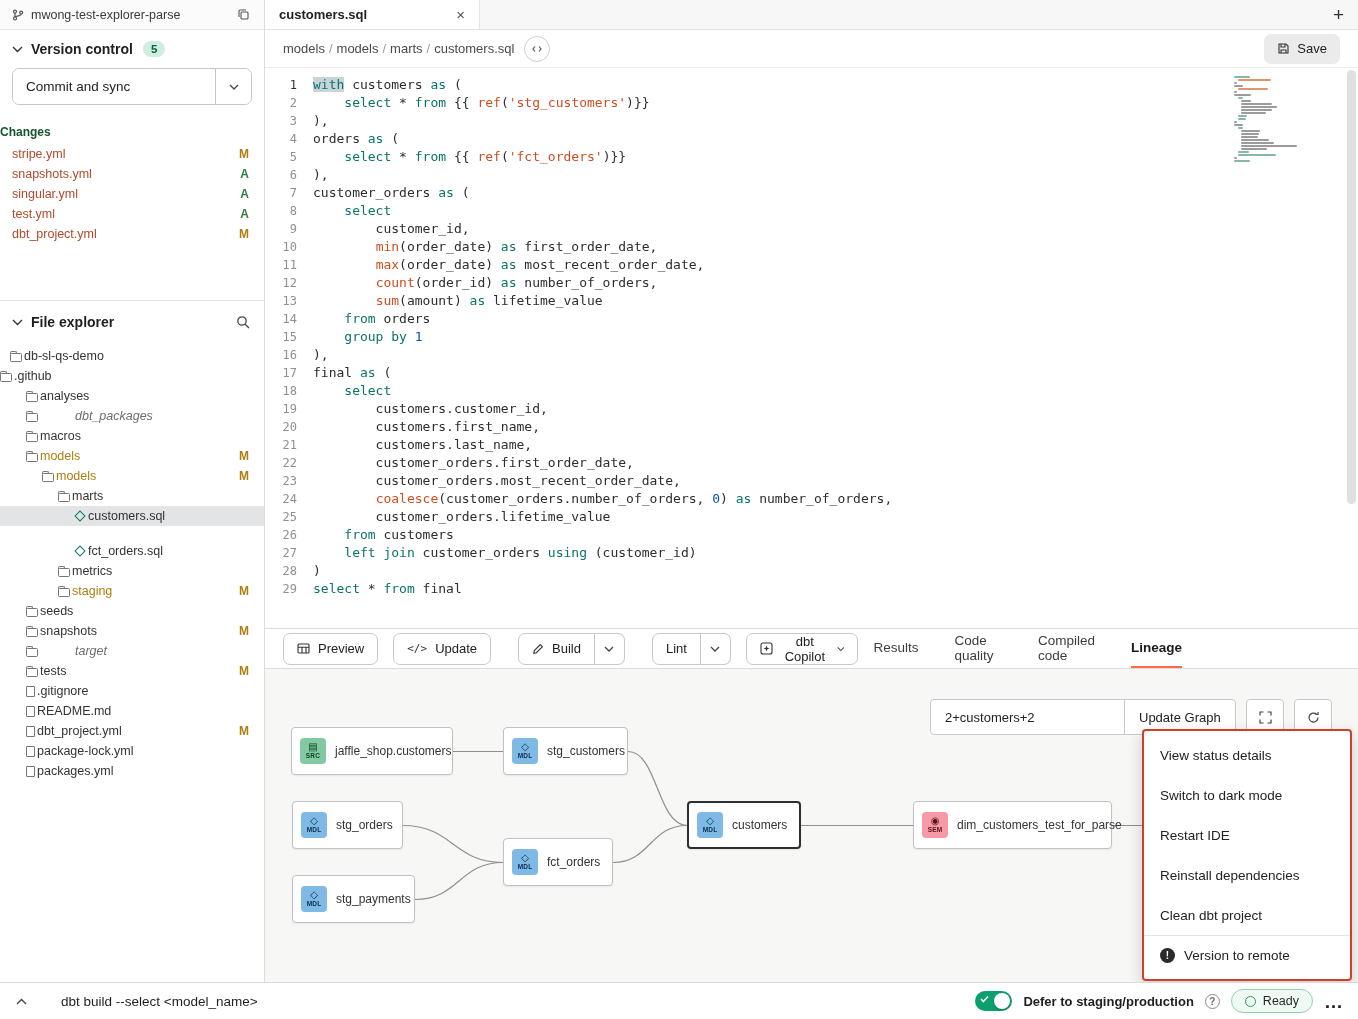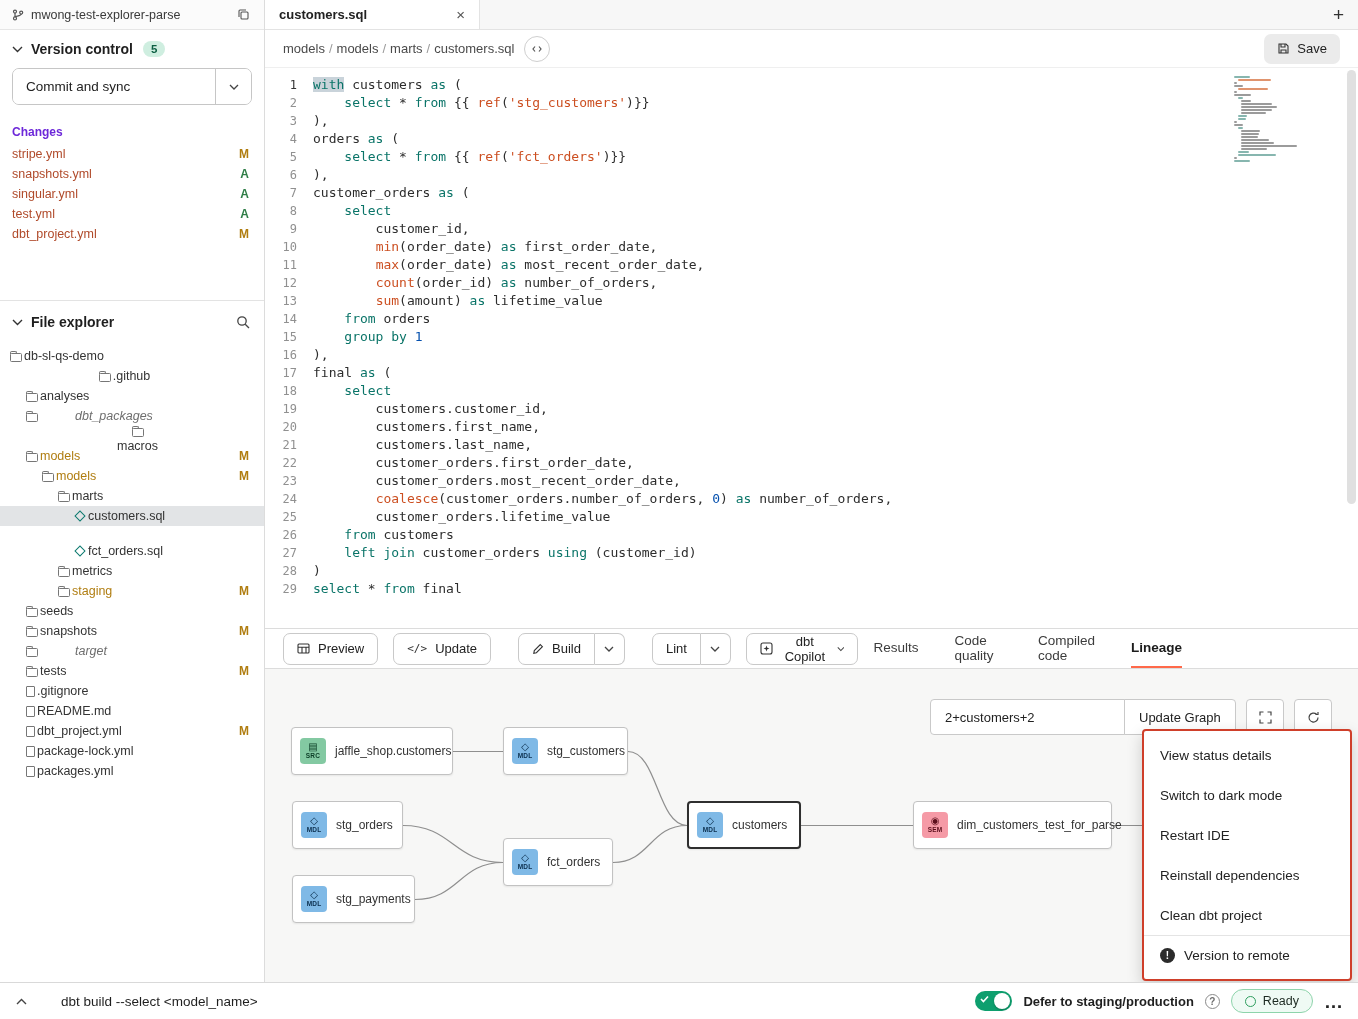--- a/index.html
+++ b/index.html
@@ -16,21 +16,21 @@
   .sb-top .grow { flex:1; }
   .icon-btn { background:none; border:none; cursor:pointer; color:#555; display:flex; align-items:center; justify-content:center; padding:2px; }
 
   .sec-head { display:flex; align-items:center; gap:8px; padding:11px 12px 9px; font-size:14px; font-weight:700; color:#1f1f1f; }
   .badge { margin-left:2px; background:var(--badge-bg,#cfeee0); color:var(--badge-fg,#0d5f43); font-size:11.5px; font-weight:700; border-radius:10px; padding:2px 8px; }
 
   .commit-split { margin:2px 12px 12px; display:flex; border:1px solid #c6c6c6; border-radius:7px; height:37px; background:#fff; overflow:hidden; }
   .commit-main { flex:1; display:flex; align-items:center; padding:0 13px; font-size:13.5px; color:#222; background:#fff; border:none; cursor:pointer; text-align:left; }
   .commit-caret { width:36px; border:none; border-left:1px solid #c6c6c6; background:#fff; display:flex; align-items:center; justify-content:center; cursor:pointer; color:#444; }
 
-  .changes-label { padding:8px 12px 5px; font-size:12px; font-weight:700; color:#6d28d9; }
+  .changes-label { padding:8px 0 5px; font-size:12px; font-weight:700; color:#14532d; }
   .chg-row { display:flex; align-items:center; height:20px; padding:0 15px 0 12px; font-size:12.5px; cursor:pointer; }
   .chg-name { flex:1; color:var(--changed-file,#b04a2a); white-space:nowrap; overflow:hidden; }
   .chg-status { font-weight:700; font-size:12px; }
   .chg-status.M { color:var(--modified,#b07d10); }
   .chg-status.A { color:var(--added,#2e7d46); }
 
   .fe { margin-top:56px; border-top:1px solid #e3e3e3; flex:1; min-height:0; overflow:hidden; }
   .fe .sec-head { padding-top:12px; }
   .tree { padding:6px 0 0; }
   .tree-row { display:flex; align-items:center; gap:2px; height:20px; padding-right:15px; font-size:12.5px; color:#333; cursor:pointer; white-space:nowrap; }
@@ -209,33 +209,33 @@
                   <path d="M9.2 9.2L13 13"></path>
               </svg>
             </span>
           </button>
         </div>
         <div class="tree">
             <div class="tree-row" style="padding-left: 10px;">
               <span class="t-icon folder"></span>
               <span class="t-name">db-sl-qs-demo</span>
             </div>
-            <div class="tree-row" style=" justify-content: center;">
+            <div class="tree-row" style="">
               <span class="t-icon folder"></span>
               <span class="t-name">.github</span>
             </div>
             <div class="tree-row" style="padding-left: 26px;">
               <span class="t-icon folder"></span>
               <span class="t-name">analyses</span>
             </div>
             <div class="tree-row italic" style="padding-left: 26px;">
               <span class="t-icon folder"></span>
               <span class="t-name">dbt_packages</span>
             </div>
-            <div class="tree-row" style="padding-left: 26px; flex-direction: column;">
+            <div class="tree-row" style="padding-left: 26px;">
               <span class="t-icon folder"></span>
               <span class="t-name">macros</span>
             </div>
             <div class="tree-row modified" style="padding-left: 26px;">
               <span class="t-icon folder"></span>
               <span class="t-name">models</span>
               <span class="t-status sM">M</span>
             </div>
             <div class="tree-row modified" style="padding-left: 42px;">
               <span class="t-icon folder"></span>

